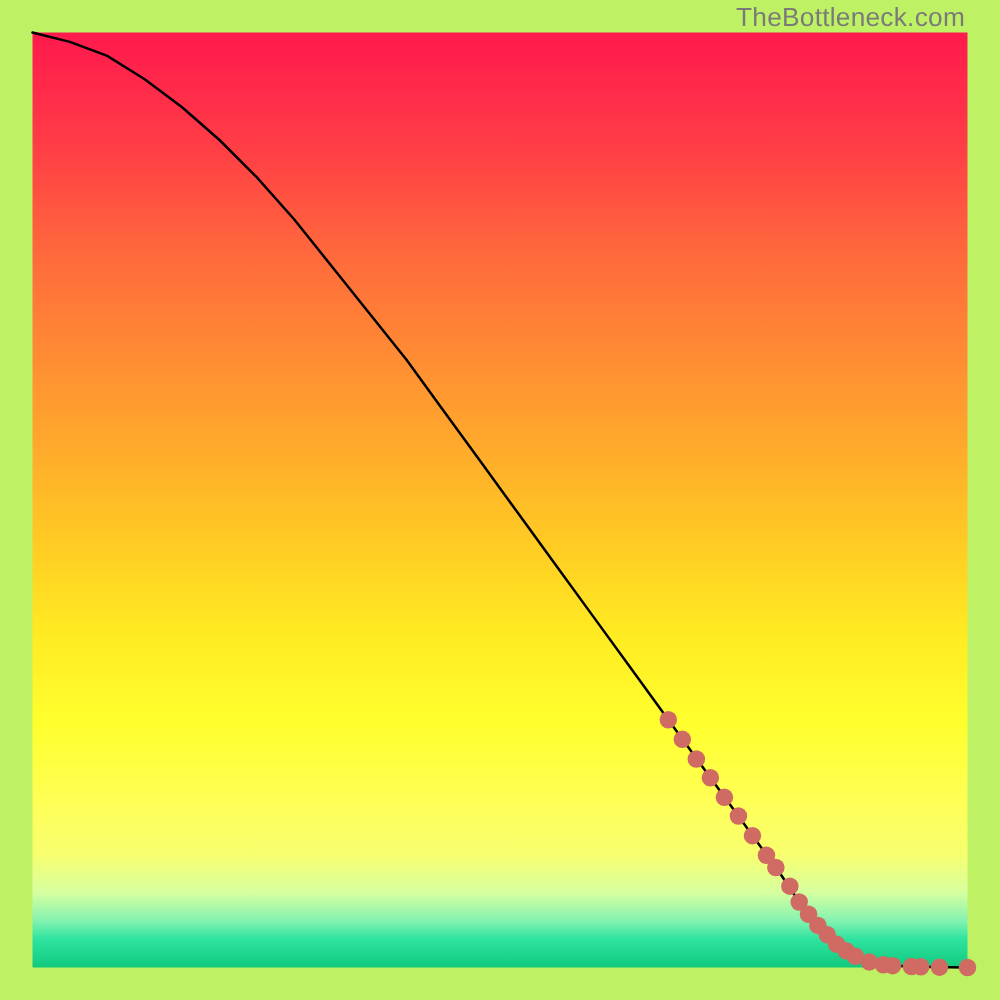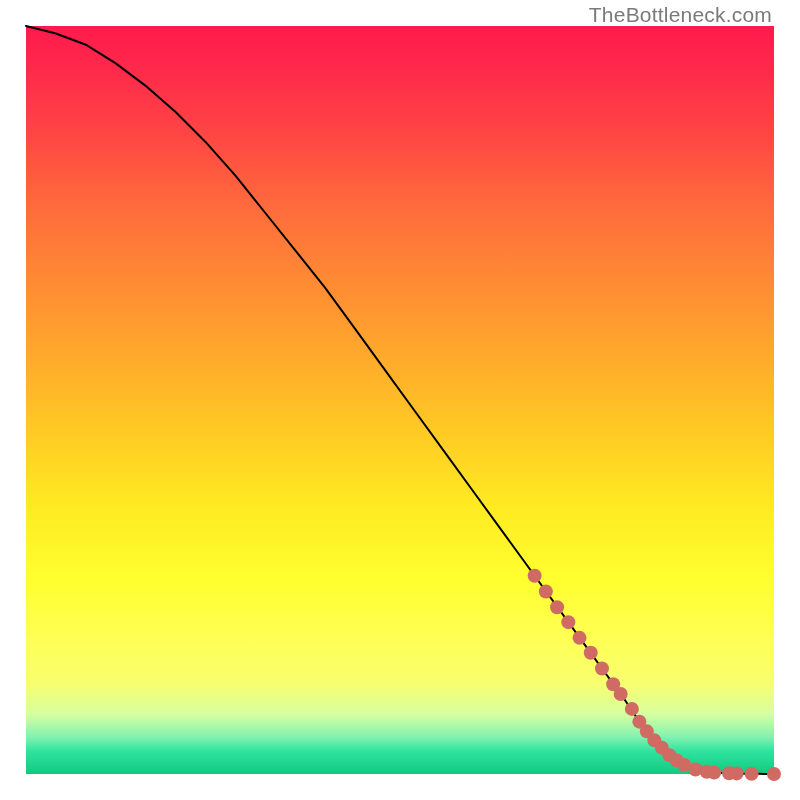--- a/index.html
+++ b/index.html
@@ -9,21 +9,21 @@
     height: 800px;
     background: #000;
     overflow: hidden;
   }
   .frame {
     position: absolute;
     left: 0;
     top: 0;
     width: 800px;
     height: 800px;
-    background: #ffffff;
+    background: #bef264;
   }
   .plot-area {
     position: absolute;
     left: 26px;
     top: 26px;
     width: 748px;
     height: 748px;
     
     background: linear-gradient(to bottom,
       #ff1a4d 0%,

